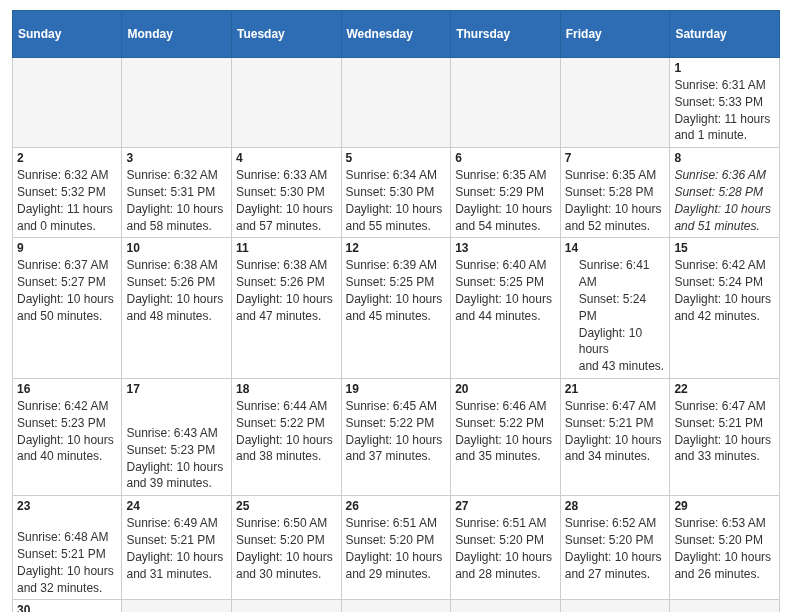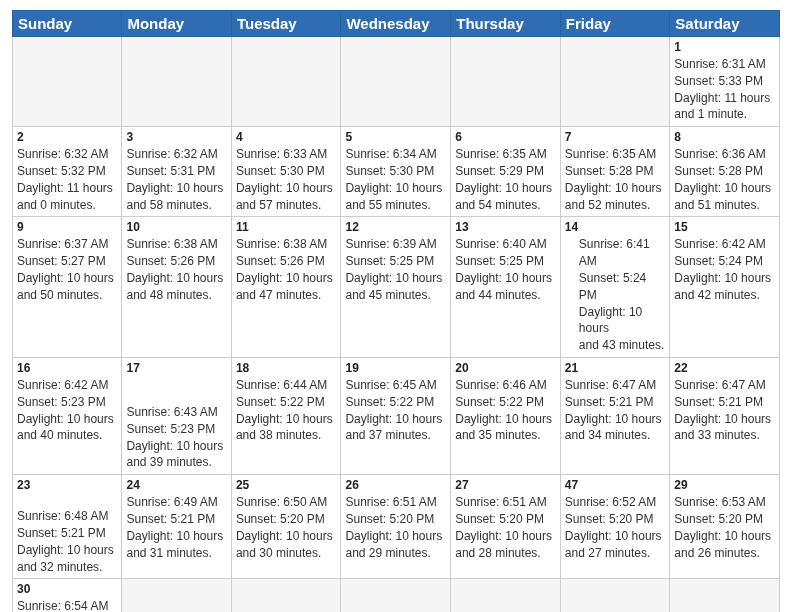--- a/index.html
+++ b/index.html
@@ -46,22 +46,22 @@
     }
     .calendar {
       width: 100%;
       border-collapse: collapse;
       border: 1px solid #ccc;
     }
     .calendar th {
       background: #2e6db4;
       color: #fff;
       text-align: left;
-      padding: 4px 5px;
-      font-size: 15px;
+      padding: 16px 5px;
+      font-size: 12px;
       font-weight: bold;
       border: 1px solid #2563a0;
     }
     .calendar td {
       border: 1px solid #ccc;
       vertical-align: top;
       padding: 3px 4px;
       width: 110px;
       min-height: 70px;
       height: 70px;
@@ -159,21 +159,21 @@
           </td>
           <td>
             <span class="day-num">7</span>
             <div class="day-info" style="white-space: pre-line;">Sunrise: 6:35 AM
 Sunset: 5:28 PM
 Daylight: 10 hours
 and 52 minutes.</div>
           </td>
           <td>
             <span class="day-num">8</span>
-            <div class="day-info" style="white-space: pre-line;">Sunrise: 6:36 AM
+            <div class="day-info" style="white-space: pre-line; font-style: italic;">Sunrise: 6:36 AM
 Sunset: 5:28 PM
 Daylight: 10 hours
 and 51 minutes.</div>
           </td>
         </tr>
         <tr>
           <td>
             <span class="day-num">9</span>
             <div class="day-info" style="white-space: pre-line;">Sunrise: 6:37 AM
 Sunset: 5:27 PM
@@ -304,21 +304,21 @@
 and 29 minutes.</div>
           </td>
           <td>
             <span class="day-num">27</span>
             <div class="day-info" style="white-space: pre-line;">Sunrise: 6:51 AM
 Sunset: 5:20 PM
 Daylight: 10 hours
 and 28 minutes.</div>
           </td>
           <td>
-            <span class="day-num">47</span>
+            <span class="day-num">28</span>
             <div class="day-info" style="white-space: pre-line;">Sunrise: 6:52 AM
 Sunset: 5:20 PM
 Daylight: 10 hours
 and 27 minutes.</div>
           </td>
           <td>
             <span class="day-num">29</span>
             <div class="day-info" style="white-space: pre-line;">Sunrise: 6:53 AM
 Sunset: 5:20 PM
 Daylight: 10 hours

